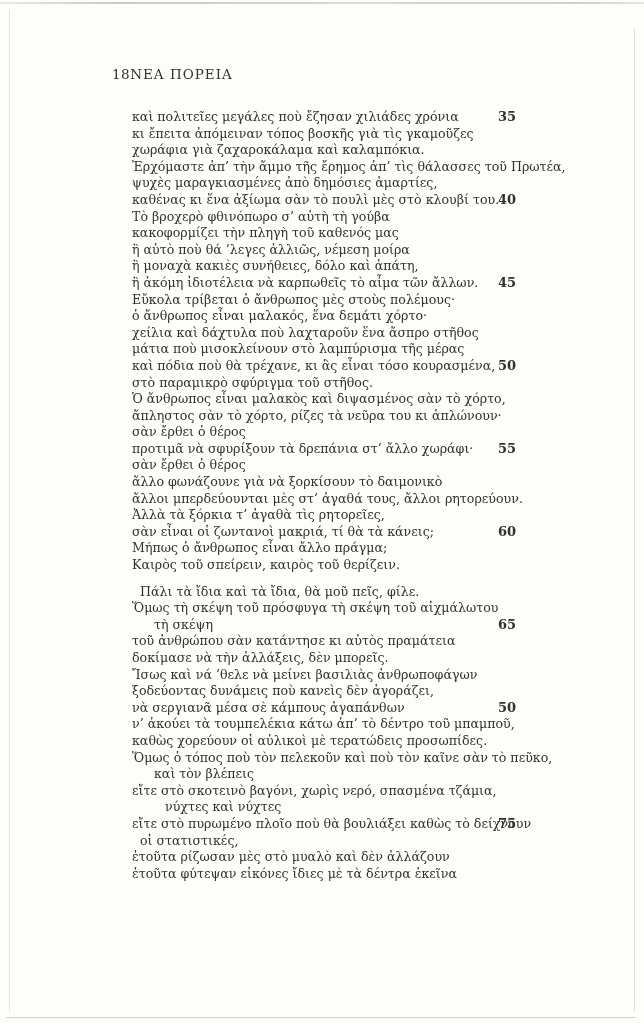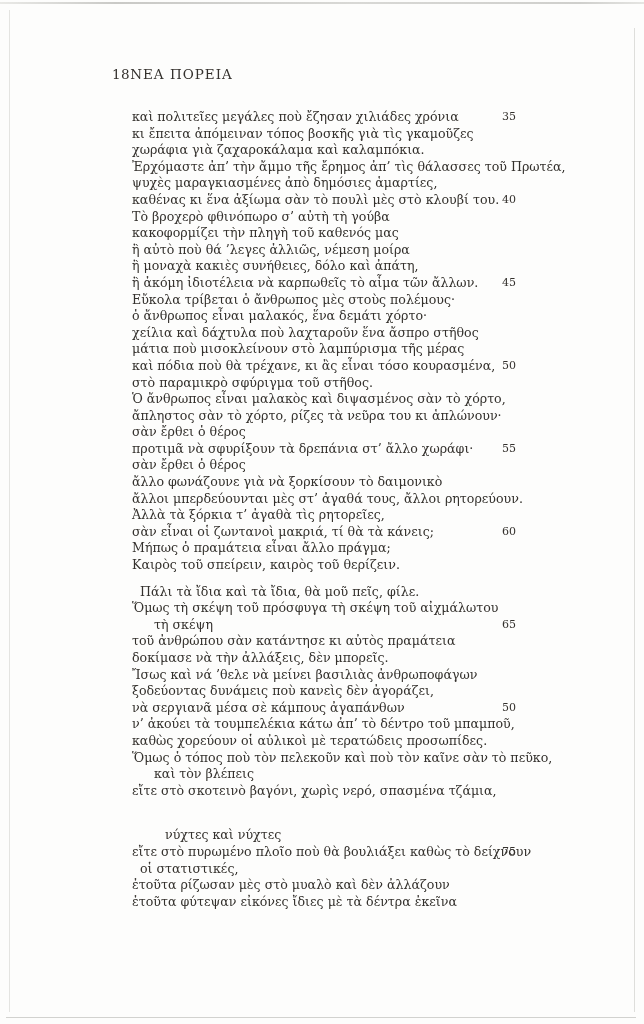--- a/index.html
+++ b/index.html
@@ -31,25 +31,25 @@
   .stanza + .stanza{margin-top:10px;}
   .line{
     position:relative;
     height:16.6px;line-height:16.6px;
     font-size:12.6px;
     white-space:nowrap;
   }
   .line .t{display:inline-block;}
   .line .num{
     position:absolute;right:0;top:0;
-    font-size:11px;line-height:16.6px;
+    font-size:13px;line-height:16.6px;font-weight:bold;
   }
   .ind-1{padding-left:8px;}
   .ind-2{padding-left:22px;}
-  .ind-3{padding-left:33px;margin-top:28px;}
+  .ind-3{padding-left:33px;}
 </style>
 </head>
 <body>
 
 <div class="page">
   <div class="edge edge-top"></div>
   <div class="edge edge-bottom"></div>
   <div class="edge edge-left"></div>
   <div class="edge edge-right"></div>
 
@@ -79,21 +79,21 @@
         <div class="line ind-0"><span class="t">στὸ παραμικρὸ σφύριγμα τοῦ στῆθος.</span></div>
         <div class="line ind-0"><span class="t">Ὁ ἄνθρωπος εἶναι μαλακὸς καὶ διψασμένος σὰν τὸ χόρτο,</span></div>
         <div class="line ind-0"><span class="t">ἄπληστος σὰν τὸ χόρτο, ρίζες τὰ νεῦρα του κι ἁπλώνουν·</span></div>
         <div class="line ind-0"><span class="t">σὰν ἔρθει ὁ θέρος</span></div>
         <div class="line ind-0"><span class="t">προτιμᾶ νὰ σφυρίξουν τὰ δρεπάνια στ’ ἄλλο χωράφι·</span><span class="num">55</span></div>
         <div class="line ind-0"><span class="t">σὰν ἔρθει ὁ θέρος</span></div>
         <div class="line ind-0"><span class="t">ἄλλο φωνάζουνε γιὰ νὰ ξορκίσουν τὸ δαιμονικὸ</span></div>
         <div class="line ind-0"><span class="t">ἄλλοι μπερδεύουνται μὲς στ’ ἀγαθά τους, ἄλλοι ρητορεύουν.</span></div>
         <div class="line ind-0"><span class="t">Ἀλλὰ τὰ ξόρκια τ’ ἀγαθὰ τὶς ρητορεῖες,</span></div>
         <div class="line ind-0"><span class="t">σὰν εἶναι οἱ ζωντανοὶ μακριά, τί θὰ τὰ κάνεις;</span><span class="num">60</span></div>
-        <div class="line ind-0"><span class="t">Μήπως ὁ πραμάτεια εἶναι ἄλλο πράγμα;</span></div>
+        <div class="line ind-0"><span class="t">Μήπως ὁ ἄνθρωπος εἶναι ἄλλο πράγμα;</span></div>
         <div class="line ind-0"><span class="t">Καιρὸς τοῦ σπείρειν, καιρὸς τοῦ θερίζειν.</span></div>
       </div>
       <div class="stanza">
         <div class="line ind-1"><span class="t">Πάλι τὰ ἴδια καὶ τὰ ἴδια, θὰ μοῦ πεῖς, φίλε.</span></div>
         <div class="line ind-0"><span class="t">Ὅμως τὴ σκέψη τοῦ πρόσφυγα τὴ σκέψη τοῦ αἰχμάλωτου</span></div>
         <div class="line ind-2"><span class="t">τὴ σκέψη</span><span class="num">65</span></div>
         <div class="line ind-0"><span class="t">τοῦ ἀνθρώπου σὰν κατάντησε κι αὐτὸς πραμάτεια</span></div>
         <div class="line ind-0"><span class="t">δοκίμασε νὰ τὴν ἀλλάξεις, δὲν μπορεῖς.</span></div>
         <div class="line ind-0"><span class="t">Ἴσως καὶ νά ’θελε νὰ μείνει βασιλιὰς ἀνθρωποφάγων</span></div>
         <div class="line ind-0"><span class="t">ξοδεύοντας δυνάμεις ποὺ κανεὶς δὲν ἀγοράζει,</span></div>

